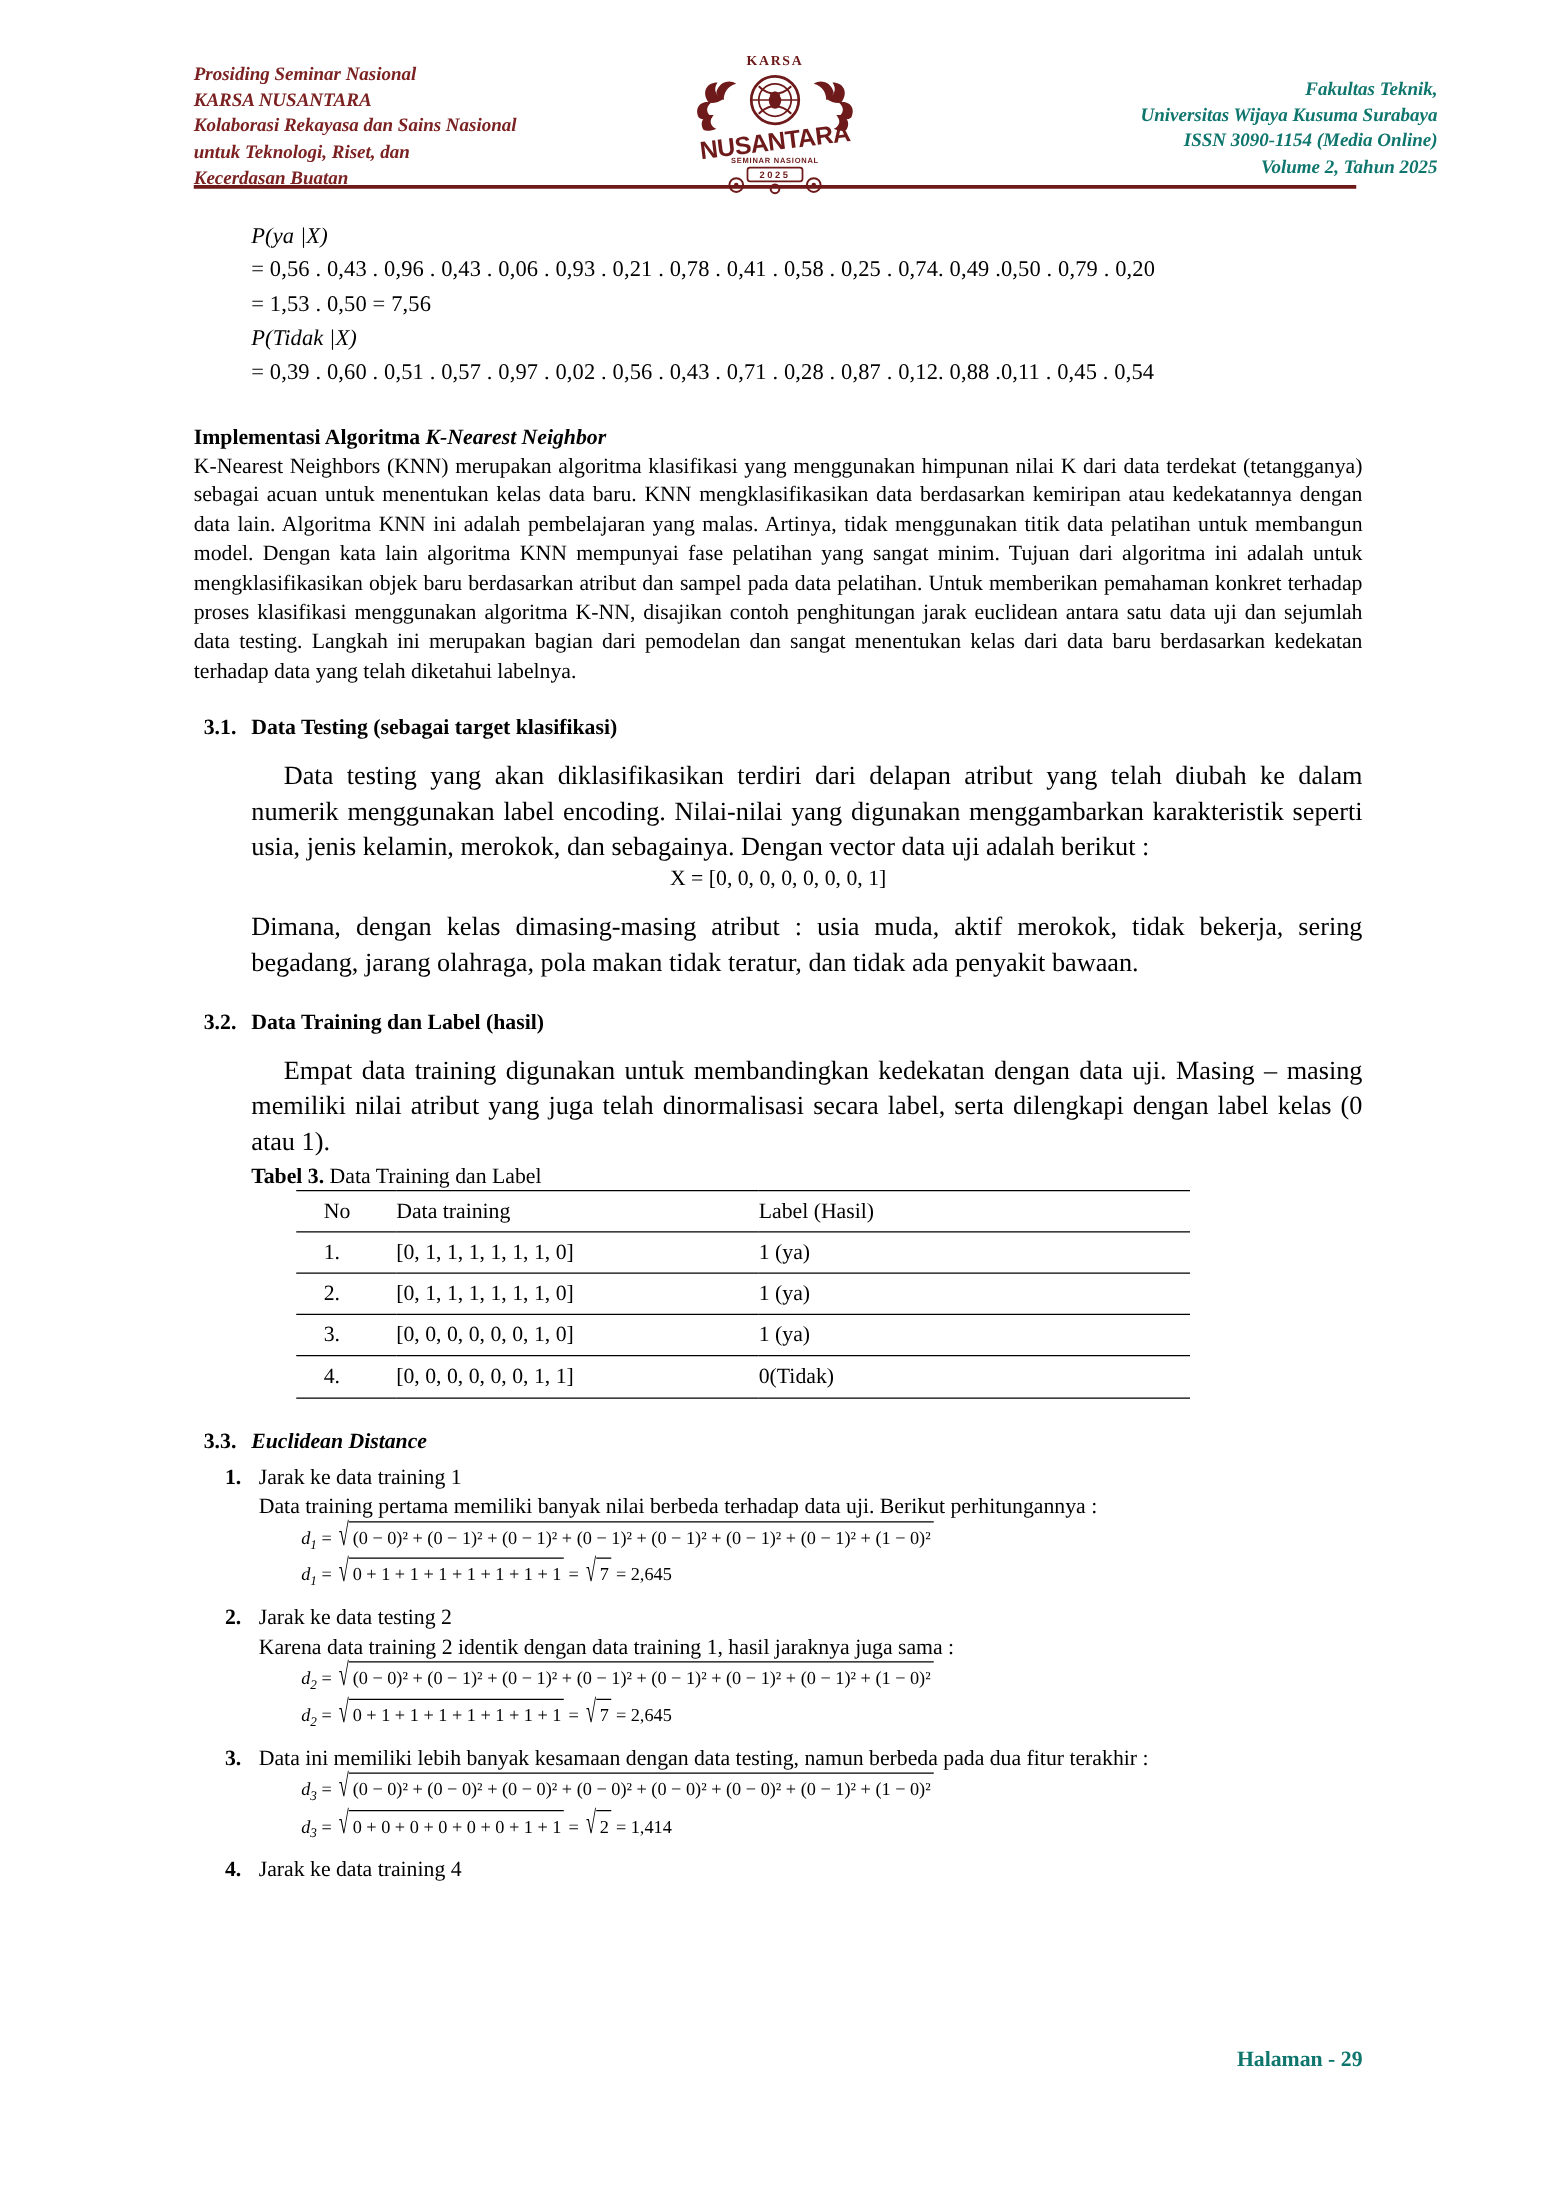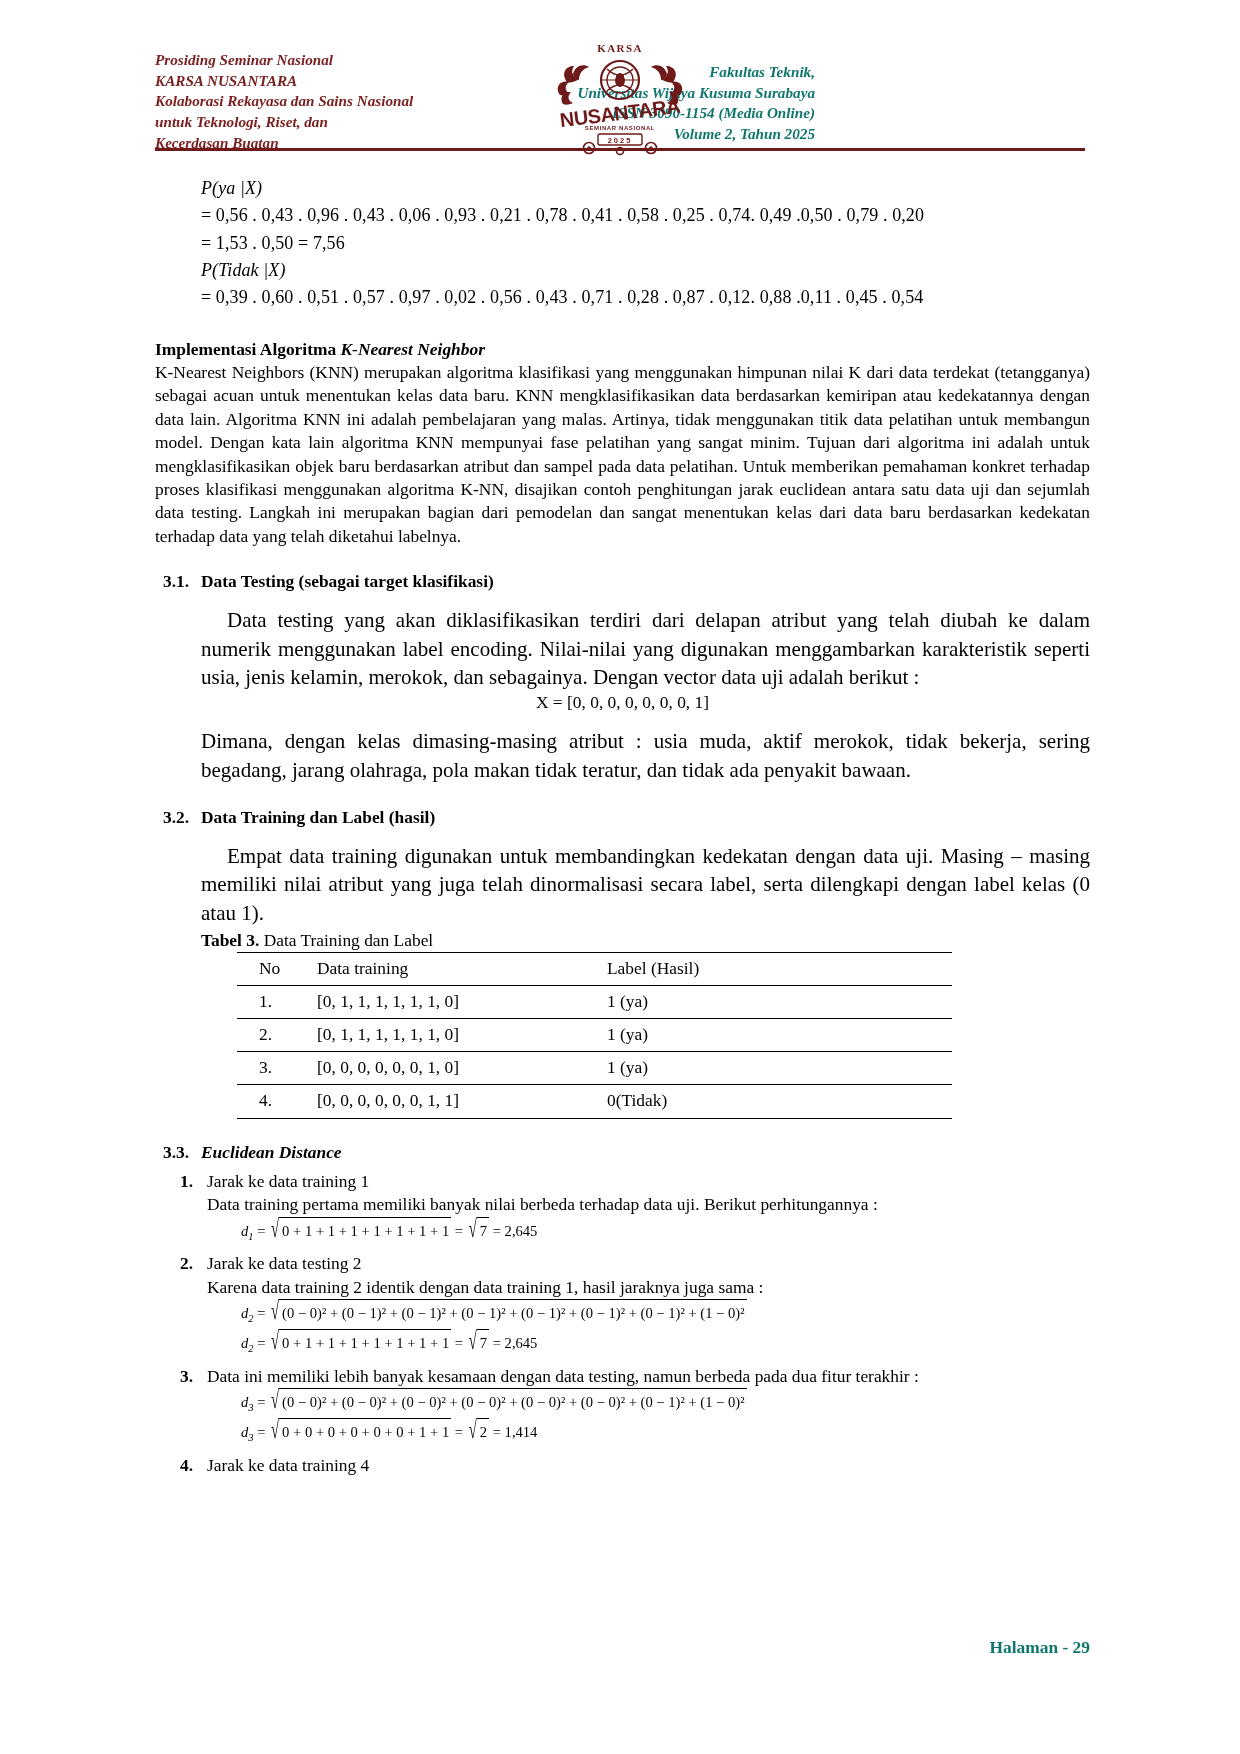--- a/index.html
+++ b/index.html
@@ -22,21 +22,21 @@
     height: 1754px;
     box-sizing: border-box;
     padding: 0;
   }
 
   
   .header {
     position: relative;
     display: flex;
     align-items: flex-start;
-    justify-content: flex-start;
+    justify-content: space-between;
     padding: 48px 90px 0 155px;
     box-sizing: border-box;
     height: 140px;
   }
   .header-left {
     font-family: "Liberation Serif", "DejaVu Serif", serif;
     font-weight: bold;
     font-style: italic;
     font-size: 15.2px;
     line-height: 1.36;
@@ -366,20 +366,25 @@
     </div>
 
     <div class="item">
       <div class="item-num">1.</div>
       <div class="item-body">
         <div>Jarak ke data training 1</div>
         <div>Data training pertama memiliki banyak nilai berbeda terhadap data uji. Berikut perhitungannya :</div>
         <div class="eq">
           <span class="var">d</span><sub>1</sub>
           <span>=</span>
+          <span class="rad"><span class="radsym">√</span><span class="radbar">(0 − 0)² + (0 − 1)² + (0 − 1)² + (0 − 1)² + (0 − 1)² + (0 − 1)² + (0 − 1)² + (1 − 0)²</span></span>
+        </div>
+        <div class="eq">
+          <span class="var">d</span><sub>1</sub>
+          <span>=</span>
           <span class="rad"><span class="radsym">√</span><span class="radbar">0 + 1 + 1 + 1 + 1 + 1 + 1 + 1</span></span>
           <span>=</span>
           <span class="rad"><span class="radsym">√</span><span class="radbar">7</span></span>
           <span>= 2,645</span>
         </div>
       </div>
     </div>
 
     <div class="item">
       <div class="item-num">2.</div>

